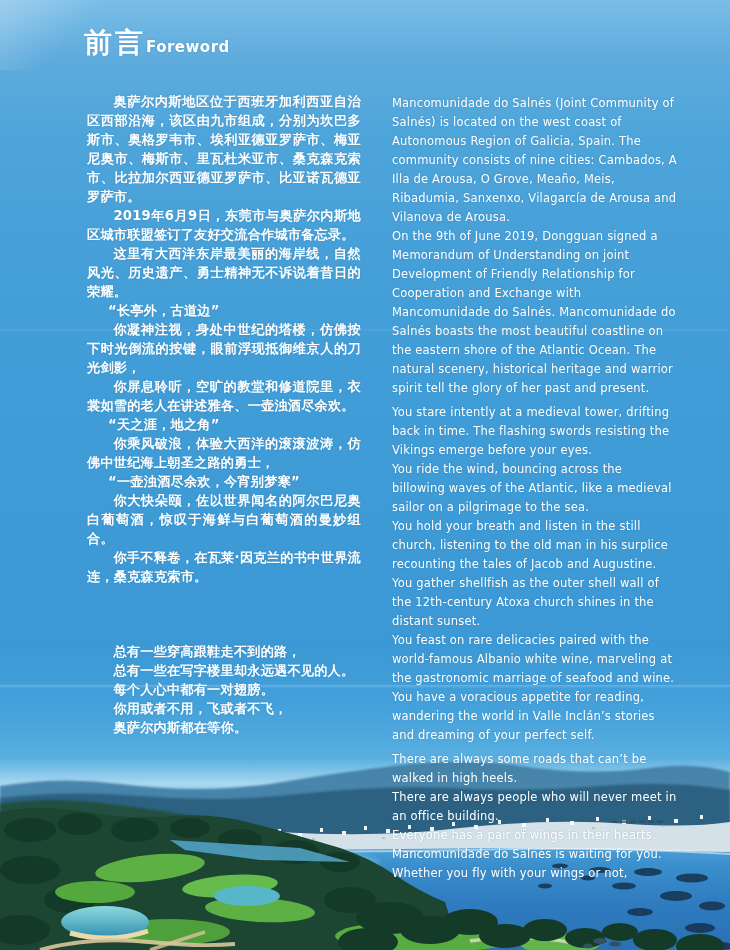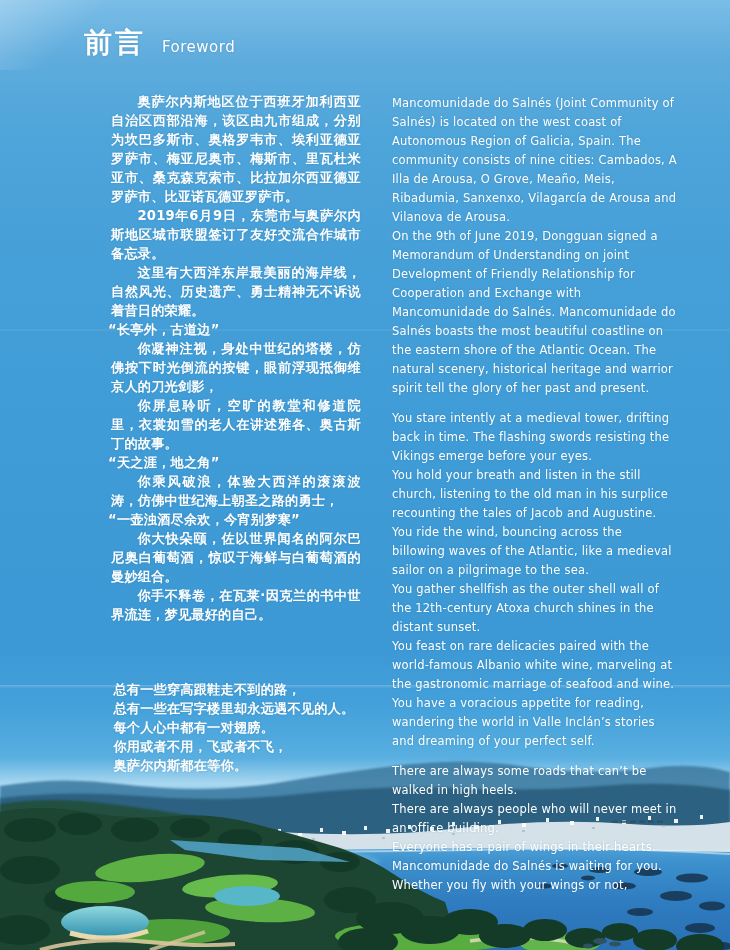--- a/index.html
+++ b/index.html
@@ -8,34 +8,34 @@
     position:relative; width:730px; height:950px; overflow:hidden;
     background:linear-gradient(180deg,
       #7abde7 0%, #5facdd 6%, #4ea5da 14%, #47a0d8 25%,
       #419dd7 40%, #3d9ad5 58%, #3c99d5 68%, #43a0da 74%,
       #51aade 78%, #63b5e2 82%, #7bc3e8 87%, #8ccaec 92%);
     font-family:"DejaVu Sans","Liberation Sans",sans-serif;
   }
   .corner-light { position:absolute; left:0; top:0; width:130px; height:70px; z-index:1;
     background:linear-gradient(135deg, rgba(255,255,255,.28), rgba(255,255,255,0) 55%); }
   .header { position:absolute; left:84px; top:24px; z-index:2;
-    display:flex; align-items:baseline; gap:16px; color:#fff;
+    display:flex; align-items:baseline; color:#fff;
     text-shadow:0 0 2px rgba(30,90,140,.3); }
   .title-zh { font-size:28px; font-weight:700; letter-spacing:3px; }
-  .title-en { font-size:15px; font-weight:400; letter-spacing:.5px; }
+  .title-en { font-size:15px; font-weight:700; letter-spacing:.5px; }
   .col { position:absolute; color:#fff; z-index:2; text-shadow:0 0 2px rgba(30,90,140,.25); }
   .col-zh { left:87px; top:92px; width:274px; font-size:13.2px; line-height:19px;
     font-weight:700; text-align:justify; letter-spacing:.2px; }
-  .col-zh .zh-body { text-indent:2em;margin-left:24px; }
+  .col-zh .zh-body { text-indent:2em; }
   .col-zh .zh-head { padding-left:1.6em; margin-top:0; text-align:left; }
   .col-zh .zh-line { padding-left:2em; text-align:left; }
   .col-zh .gap-lg { margin-top:56px; }
   .col-en { left:392px; top:94px; width:286px; font-size:11.5px; line-height:19px;
     letter-spacing:.2px; font-weight:400; }
-  .col-en .gap { margin-top:11px; }
+  .col-en .gap { margin-top:5px; }
   .crease { position:absolute; left:0; width:730px; z-index:3; pointer-events:none; }
   .crease-1 { top:329px; height:3px; opacity:.6;
     background:linear-gradient(180deg, rgba(255,255,255,.14), rgba(90,140,180,.10)); }
   .crease-2 { top:685px; height:3px;
     background:linear-gradient(180deg, rgba(255,255,255,.22), rgba(120,170,210,.12)); }
   .photo { position:absolute; left:0; bottom:0; width:730px; height:250px; z-index:1; display:block; }
 </style>
 </head>
 <body>
 
@@ -46,39 +46,39 @@
     <span class="title-zh">前言</span>
     <span class="title-en">Foreword</span>
   </header>
 
   <div class="col col-zh">
       <div class="zh-body">奥萨尔内斯地区位于西班牙加利西亚自治区西部沿海，该区由九市组成，分别为坎巴多斯市、奥格罗韦市、埃利亚德亚罗萨市、梅亚尼奥市、梅斯市、里瓦杜米亚市、桑克森克索市、比拉加尔西亚德亚罗萨市、比亚诺瓦德亚罗萨市。</div>
       <div class="zh-body">2019年6月9日，东莞市与奥萨尔内斯地区城市联盟签订了友好交流合作城市备忘录。</div>
       <div class="zh-body">这里有大西洋东岸最美丽的海岸线，自然风光、历史遗产、勇士精神无不诉说着昔日的荣耀。</div>
       <div class="zh-head">“长亭外，古道边”</div>
       <div class="zh-body">你凝神注视，身处中世纪的塔楼，仿佛按下时光倒流的按键，眼前浮现抵御维京人的刀光剑影，</div>
-      <div class="zh-body">你屏息聆听，空旷的教堂和修道院里，衣裳如雪的老人在讲述雅各、奥古斯丁的故事。</div>
+      <div class="zh-body">你屏息聆听，空旷的教堂和修道院里，衣裳如雪的老人在讲述雅各、一壶浊酒尽余欢。</div>
       <div class="zh-head">“天之涯，地之角”</div>
       <div class="zh-body">你乘风破浪，体验大西洋的滚滚波涛，仿佛中世纪海上朝圣之路的勇士，</div>
       <div class="zh-head">“一壶浊酒尽余欢，今宵别梦寒”</div>
       <div class="zh-body">你大快朵颐，佐以世界闻名的阿尔巴尼奥白葡萄酒，惊叹于海鲜与白葡萄酒的曼妙组合。</div>
-      <div class="zh-body">你手不释卷，在瓦莱·因克兰的书中世界流连，梦见最好的自己。</div>
+      <div class="zh-body">你手不释卷，在瓦莱·因克兰的书中世界流连，桑克森克索市。</div>
       <div class="zh-line gap-lg">总有一些穿高跟鞋走不到的路，</div>
       <div class="zh-line">总有一些在写字楼里却永远遇不见的人。</div>
       <div class="zh-line">每个人心中都有一对翅膀。</div>
       <div class="zh-line">你用或者不用，飞或者不飞，</div>
       <div class="zh-line">奥萨尔内斯都在等你。</div>
     </div>
 
   <div class="col col-en">
       <div class="en-para">Mancomunidade do Salnés (Joint Community of Salnés) is located on the west coast of Autonomous Region of Galicia, Spain. The community consists of nine cities: Cambados, A Illa de Arousa, O Grove, Meaño, Meis, Ribadumia, Sanxenxo, Vilagarcía de Arousa and Vilanova de Arousa.</div>
       <div class="en-para">On the 9th of June 2019, Dongguan signed a Memorandum of Understanding on joint Development of Friendly Relationship for Cooperation and Exchange with Mancomunidade do Salnés. Mancomunidade do Salnés boasts the most beautiful coastline on the eastern shore of the Atlantic Ocean. The natural scenery, historical heritage and warrior spirit tell the glory of her past and present.</div>
       <div class="en-para gap">You stare intently at a medieval tower, drifting back in time. The flashing swords resisting the Vikings emerge before your eyes.</div>
+      <div class="en-para">You ride the wind, bouncing across the billowing waves of the Atlantic, like a medieval sailor on a pilgrimage to the sea.</div>
       <div class="en-para">You hold your breath and listen in the still church, listening to the old man in his surplice recounting the tales of Jacob and Augustine.</div>
-      <div class="en-para">You ride the wind, bouncing across the billowing waves of the Atlantic, like a medieval sailor on a pilgrimage to the sea.</div>
       <div class="en-para">You gather shellfish as the outer shell wall of the 12th-century Atoxa church shines in the distant sunset.</div>
       <div class="en-para">You feast on rare delicacies paired with the world-famous Albanio white wine, marveling at the gastronomic marriage of seafood and wine.</div>
       <div class="en-para">You have a voracious appetite for reading, wandering the world in Valle Inclán’s stories and dreaming of your perfect self.</div>
       <div class="en-para gap">There are always some roads that can’t be walked in high heels.</div>
       <div class="en-para">There are always people who will never meet in an office building.</div>
       <div class="en-para">Everyone has a pair of wings in their hearts.</div>
       <div class="en-para">Mancomunidade do Salnés is waiting for you.</div>
       <div class="en-para">Whether you fly with your wings or not,</div>
     </div>
 

